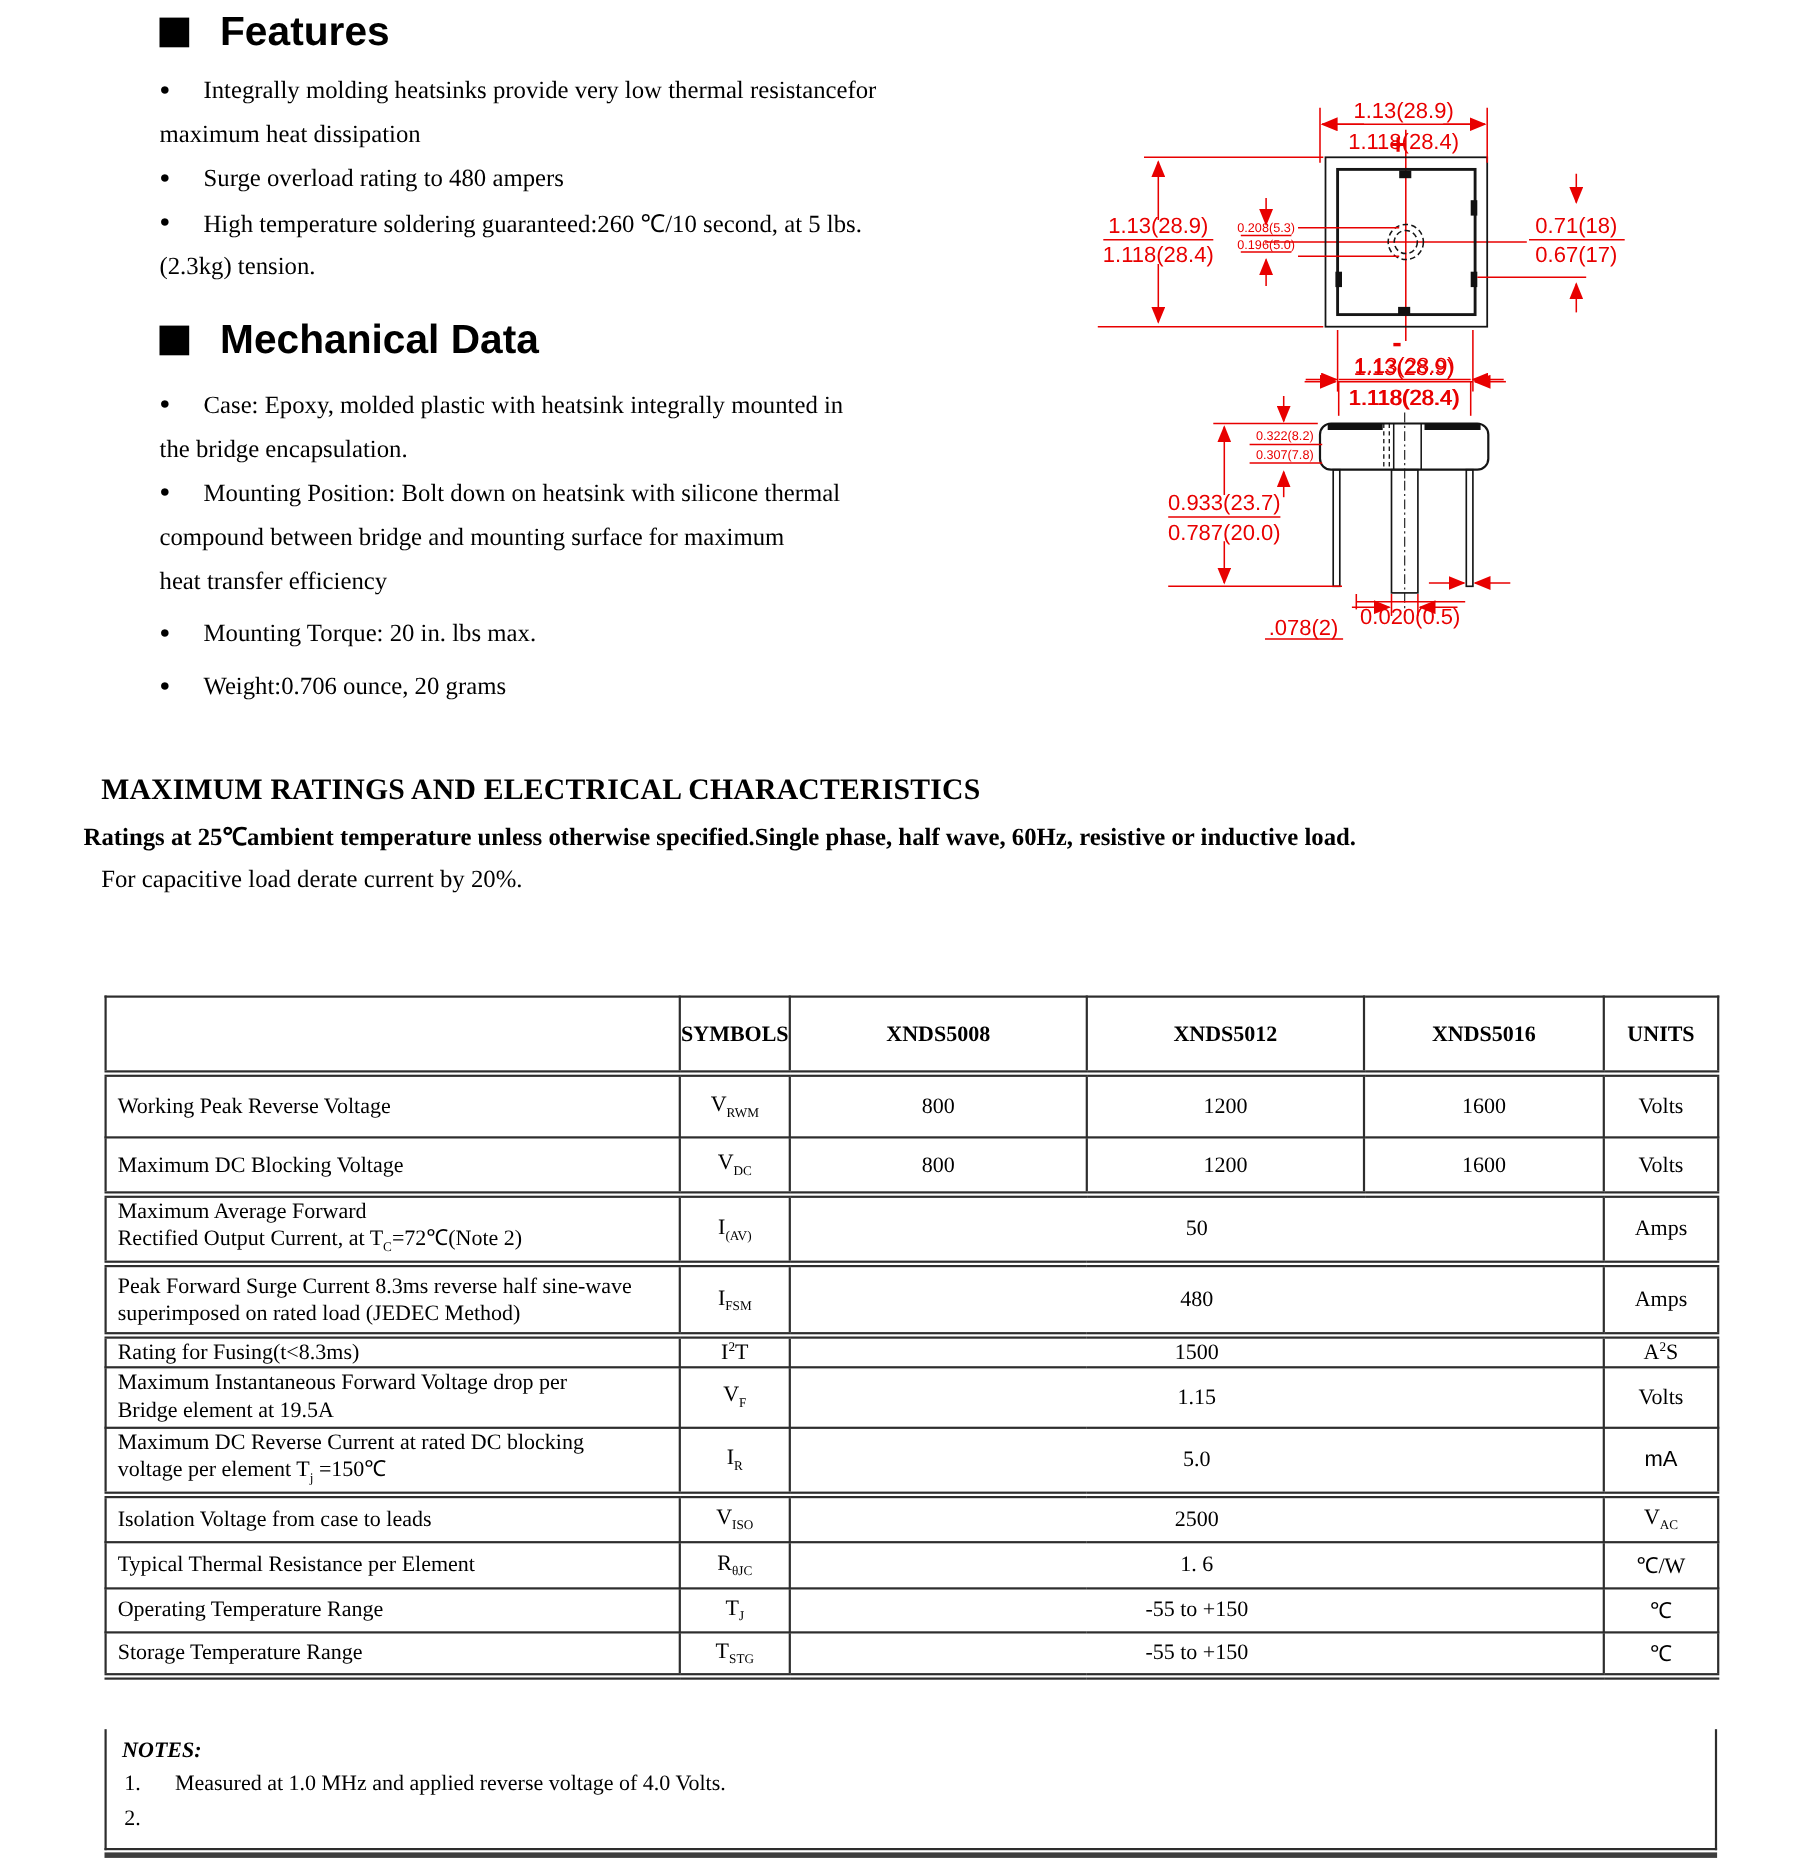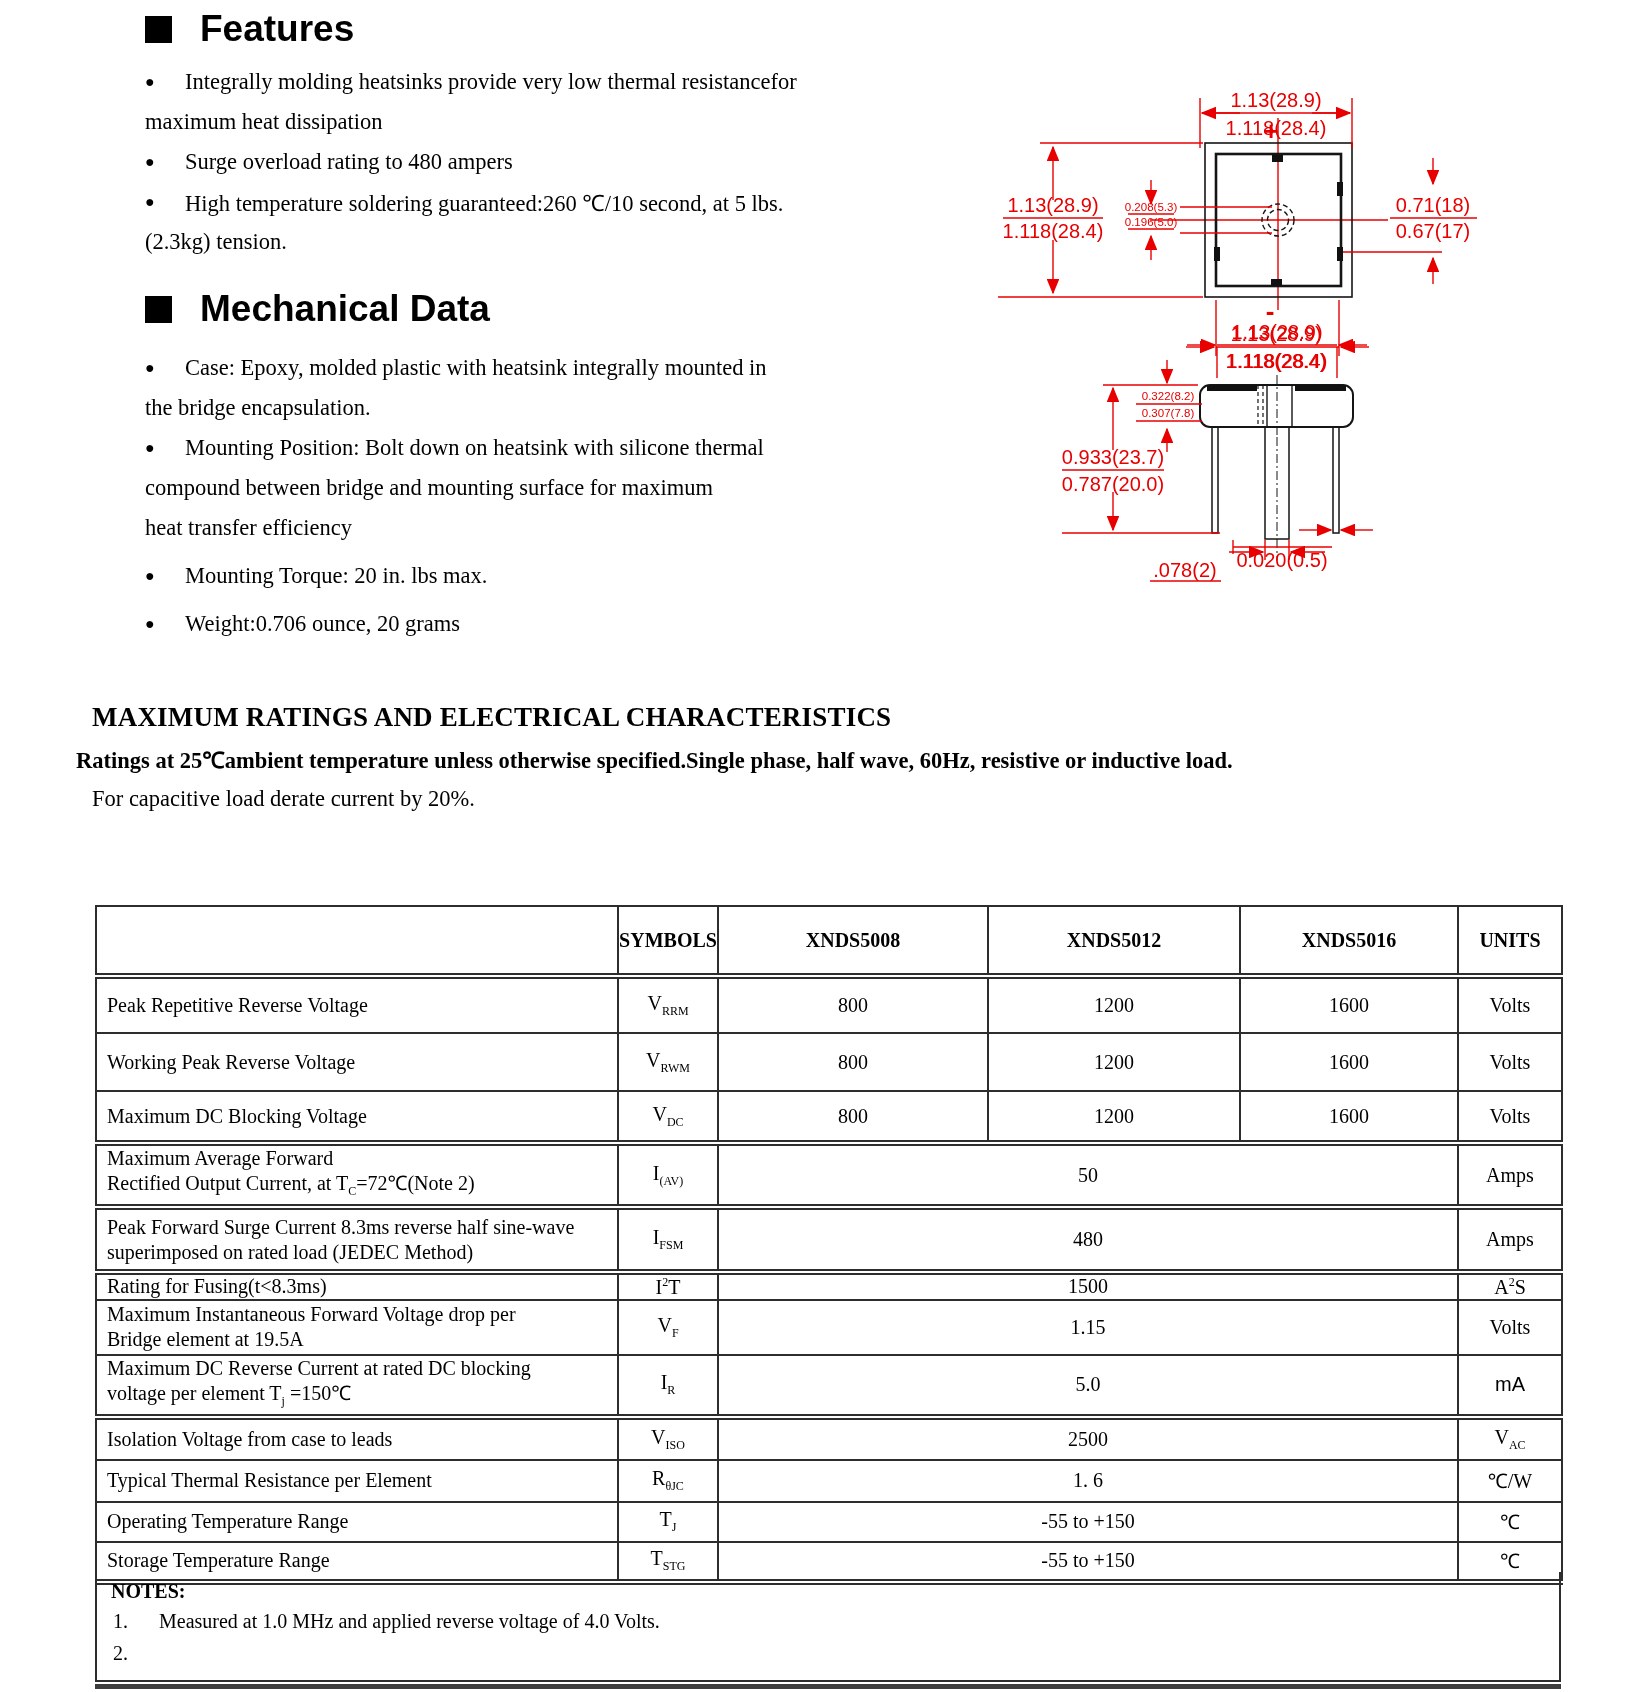--- a/index.html
+++ b/index.html
@@ -27,21 +27,21 @@
   .l2 div{line-height:25px;}
   .tbl sub{font-size:12px;}
   .tbl sup{font-size:12px;}
   tr.dbl td,tr.dbl th{border-bottom:6px double #2d2d2d;}
   .sans{font-family:"Liberation Sans",sans-serif;font-size:21px;}
   .hr70{height:70px}.hr57{height:57px}.hr58{height:58px}.hr52{height:52px}.hr63{height:63px}
   .hr65{height:65px}.hr27{height:27px}.hr55{height:55px}.hr43{height:43px}.hr42{height:42px}.hr40{height:40px}
 
   .notes{position:absolute;left:95px;top:1572px;width:1466px;height:110px;box-sizing:border-box;
          border:2px solid #2d2d2d;border-top:none;font-size:20px;}
-  .nheading{font-weight:bold;padding:8px 0 2px 14px;}
+  .nheading{font-weight:bold;padding:8px 0 2px 14px;font-style:italic;}
   .nitem{padding-left:16px;line-height:32px;display:flex;}
   .nnum{width:46px;flex:0 0 auto;}
   .botbar{position:absolute;left:95px;top:1684px;width:1466px;height:5px;background:#3d3d3d;}
 
   .caption{position:absolute;left:950px;top:598px;width:460px;text-align:center;
            font-size:26px;white-space:nowrap;}
   svg .rl{stroke:#e80000;stroke-width:1.4;fill:none;}
   svg .bk{stroke:#151515;fill:none;}
   svg text.rt{fill:#e80000;font-family:"Liberation Sans",sans-serif;font-size:20px;text-anchor:middle;}
   svg text.rts{font-size:11.5px;}
@@ -243,28 +243,20 @@
     </colgroup>
     <tbody>
         <tr class="hr70 dbl">
       <th class="param"></th>
       <th class="th-sym">SYMBOLS</th>
       <th class="th-model">XNDS5008</th>
       <th class="th-model">XNDS5012</th>
       <th class="th-model">XNDS5016</th>
       <th class="th-units">UNITS</th>
     </tr>
-    <tr class="hr57">
-      <td class="param">Peak Repetitive Reverse Voltage</td>
-      <td><span>V</span><sub>RRM</sub></td>
-      <td>800</td>
-      <td>1200</td>
-      <td>1600</td>
-      <td>Volts</td>
-    </tr>
     <tr class="hr58">
       <td class="param">Working Peak Reverse Voltage</td>
       <td><span>V</span><sub>RWM</sub></td>
       <td>800</td>
       <td>1200</td>
       <td>1600</td>
       <td>Volts</td>
     </tr>
     <tr class="hr52 dbl">
       <td class="param">Maximum DC Blocking Voltage</td>

